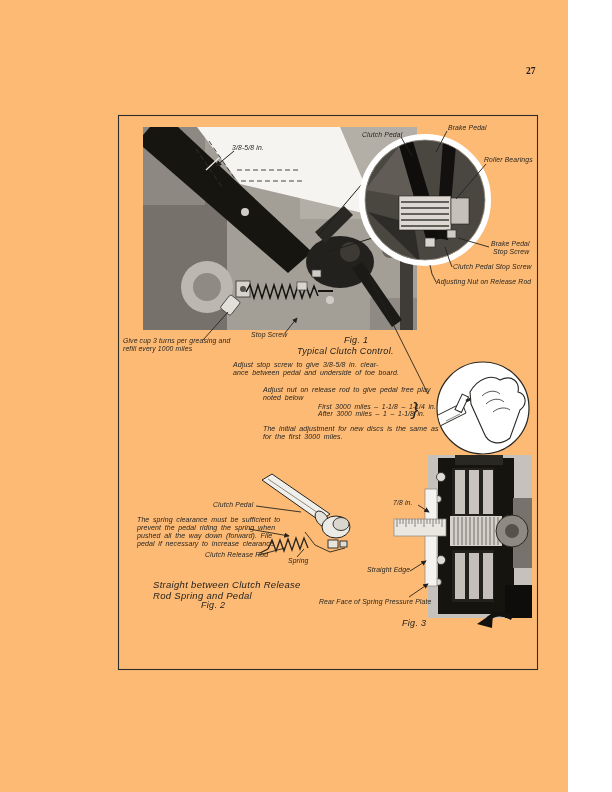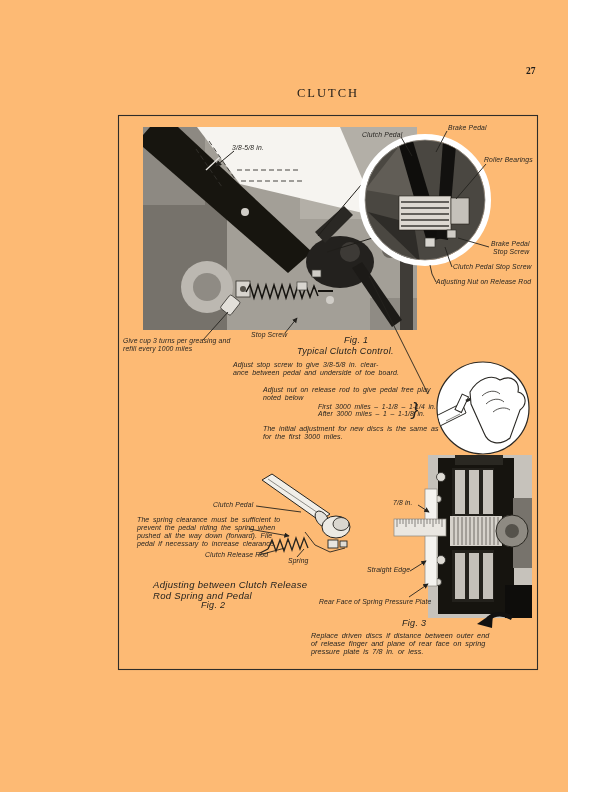--- a/index.html
+++ b/index.html
@@ -238,21 +238,20 @@
       <line x1="409" y1="597" x2="428" y2="584" marker-end="url(#ah)"></line>
     </g>
 
     <g>
       <path d="M512,618 Q498,610 488,619" fill="none" stroke="#121110" stroke-width="4.5"></path>
       <polygon points="477,624 493,613 492,628" fill="#121110"></polygon>
     </g>
   </svg>
 
   <div class="pgnum" style="left:526px;top:66px;">27</div>
-  <div class="ptitle">CLUTCH</div>
 
   <div class="callout" style="left:362px;top:131px;">Clutch Pedal</div>
   <div class="callout" style="left:448px;top:124px;">Brake Pedal</div>
   <div class="callout" style="left:484px;top:156px;">Roller Bearings</div>
   <div class="callout" style="left:491px;top:240px;">
     <div>Brake Pedal</div>
     <div style="margin-left:2px;">Stop Screw</div>
   </div>
   <div class="callout" style="left:453px;top:263px;">Clutch Pedal Stop Screw</div>
   <div class="callout" style="left:436px;top:278px;">Adjusting Nut on Release Rod</div>
@@ -288,28 +287,23 @@
   <div class="note note2" style="left:137px;top:516px;">
     <div>The spring clearance must be sufficient to</div>
     <div>prevent the pedal riding the spring when</div>
     <div>pushed all the way down (forward).  File</div>
     <div>pedal if necessary to increase clearance.</div>
   </div>
   <div class="callout" style="left:205px;top:551px;">Clutch Release Rod</div>
   <div class="callout" style="left:288px;top:557px;">Spring</div>
   <div class="figcap" style="left:201px;top:600px;">Fig. 2</div>
   <div class="figcap fig2title" style="left:153px;top:579px;">
-    <div>Adjusting between Clutch Release</div>
+    <div>Straight between Clutch Release</div>
     <div>Rod Spring and Pedal</div>
   </div>
 
   <div class="callout" style="left:393px;top:499px;">7/8 in.</div>
   <div class="callout" style="left:367px;top:566px;">Straight Edge</div>
   <div class="callout" style="left:319px;top:598px;">Rear Face of Spring Pressure Plate</div>
   <div class="figcap" style="left:402px;top:618px;">Fig. 3</div>
-  <div class="note" style="left:311px;top:632px;font-size:7.2px;">
-    <div>Replace driven discs if distance  between outer end</div>
-    <div>of release finger and plane of rear face on spring</div>
-    <div>pressure plate is 7/8 in. or less.</div>
-  </div>
 
 
 </div>
 
 </body></html>

